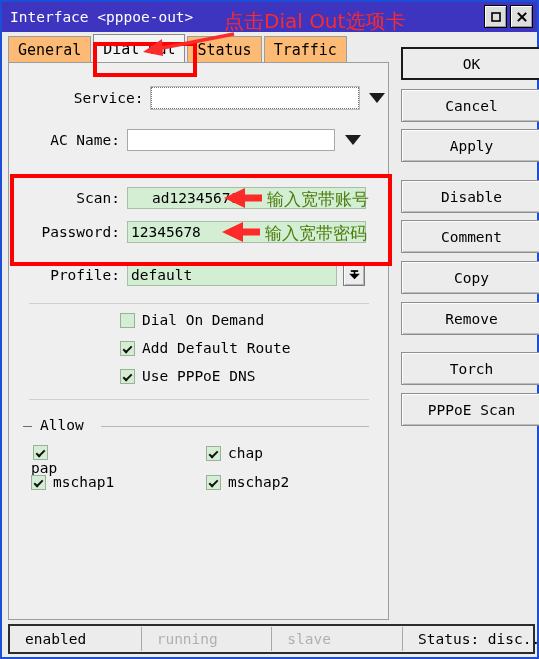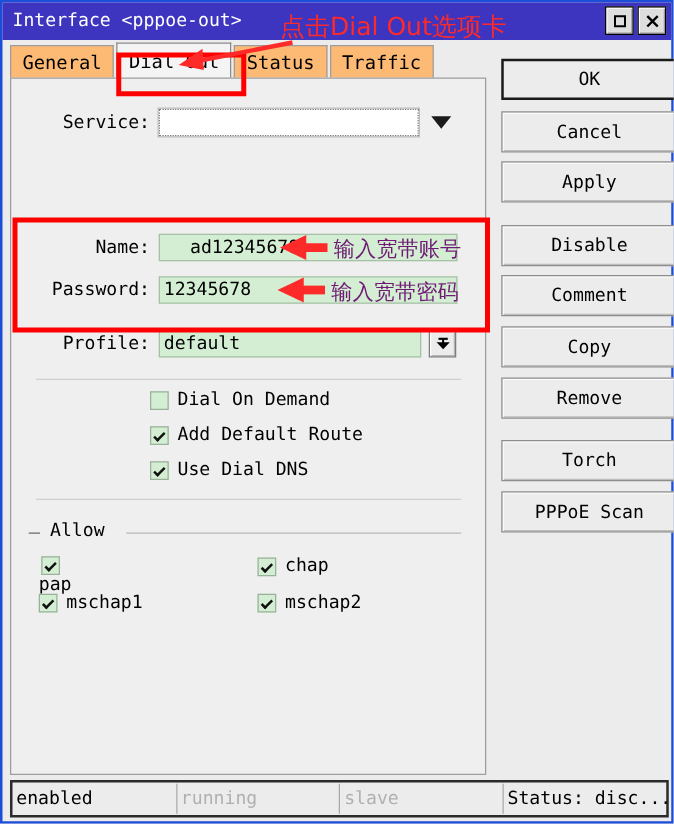--- a/index.html
+++ b/index.html
@@ -69,31 +69,31 @@
   .btn{position:absolute;left:399px;width:141px;height:33px;box-sizing:border-box;
     background:#ececec;border:1px solid #8e8e8e;
     box-shadow:inset 1px 1px 0 #fdfdfd, inset -1px -1px 0 #bdbdbd;
     font-size:14.5px;color:#000;display:flex;align-items:center;justify-content:center;
     font-family:"DejaVu Sans Mono","Liberation Mono",monospace;}
   .btn.default{border:2px solid #1a1a1a;box-shadow:none;}
 
   
   .statusbar{position:absolute;left:6px;top:622px;width:527px;height:30px;
     box-sizing:border-box;border:2px solid #2b2b2b;background:#ececec;display:flex;align-items:center;}
-  .sb-cell{font-size:14.5px;white-space:nowrap;padding-left:3px;height:100%;
+  .sb-cell{font-size:14.5px;white-space:nowrap;padding-left:15px;height:100%;
     display:flex;align-items:center;box-sizing:border-box;}
   .sb-sep{width:1px;height:24px;background:#a9a9a9;flex:none;}
   .sb-on{color:#000;}
   .sb-off{color:#b0b0b0;}
 
   
   .redbox{position:absolute;border:4px solid #fe0000;box-sizing:border-box;pointer-events:none;}
   .anno{position:absolute;color:#fd2a2a;font-size:20px;white-space:nowrap;
     font-family:"DejaVu Sans","Liberation Sans",sans-serif;font-weight:500;}
-  .anno-cjk{position:absolute;color:#701a75;font-size:17px;white-space:nowrap;
+  .anno-cjk{position:absolute;color:#4d7c0f;font-size:17px;white-space:nowrap;
     font-family:"DejaVu Sans","Liberation Sans",sans-serif;}
   svg.overlay{position:absolute;left:0;top:0;width:539px;height:659px;pointer-events:none;}
 </style>
 </head>
 <body>
 
 <div id="app">
 
   <div class="titlebar">
     <span class="title-text">Interface &lt;pppoe-out&gt;</span>
@@ -113,31 +113,38 @@
 
   <div class="tabbar">
     <div class="tab">General</div>
     <div class="tab active">Dial Out</div>
     <div class="tab">Status</div>
     <div class="tab">Traffic</div>
   </div>
 
   <div class="panel">
 
-    <div class="row" style="left:0;top:24px;width:379px;">
+    <div class="row" style="left:10px;top:24px;width:379px;justify-content:center;">
       <div class="lbl" style="width:111px;">Service:</div>
       <div class="field focus" style="width:208px;margin-left:7px;"></div>
       <div style="margin-left:10px;display:flex;align-items:center;">
         <span class="arrow-tri"></span>
       </div>
     </div>
 
+    <div class="row" style="left:0;top:66px;width:379px;">
+      <div class="lbl" style="width:111px;">AC Name:</div>
+      <div class="field" style="width:208px;margin-left:7px;"></div>
+      <div style="margin-left:10px;display:flex;align-items:center;">
+        <span class="arrow-tri"></span>
+      </div>
+    </div>
 
     <div class="row" style="left:0;top:124px;width:379px;">
-      <div class="lbl" style="width:111px;">Name:</div>
+      <div class="lbl" style="width:111px;">Scan:</div>
       <div class="field green" style="width:239px;margin-left:7px;padding-left:24px;">ad12345678</div>
     </div>
 
     <div class="row" style="left:0;top:158px;width:379px;">
       <div class="lbl" style="width:111px;">Password:</div>
       <div class="field green" style="width:239px;margin-left:7px;">12345678</div>
     </div>
 
     <div class="row" style="left:0;top:201px;width:379px;">
       <div class="lbl" style="width:111px;">Profile:</div>
@@ -155,21 +162,21 @@
     <div class="cbrow" style="left:111px;top:277px;">
       <span class="cb checked"></span>
       <span class="cb-label">Add Default Route</span>
     </div>
     <div class="cbrow" style="left:111px;top:249px;">
       <span class="cb"></span>
       <span class="cb-label">Dial On Demand</span>
     </div>
     <div class="cbrow" style="left:111px;top:305px;">
       <span class="cb checked"></span>
-      <span class="cb-label">Use Dial DNS</span>
+      <span class="cb-label">Use PPPoE DNS</span>
     </div>
 
     <div class="hr" style="left:20px;top:336px;width:340px;"></div>
 
     <div class="group-dash" style="left:14px;top:363px;"></div>
     <div class="group-title" style="left:26px;top:354px;">Allow</div>
     <div class="group-line" style="left:92px;top:363px;width:268px;"></div>
 
     <div class="cbrow" style="left:22px;top:382px;flex-direction:column;">
       <span class="cb checked"></span>

